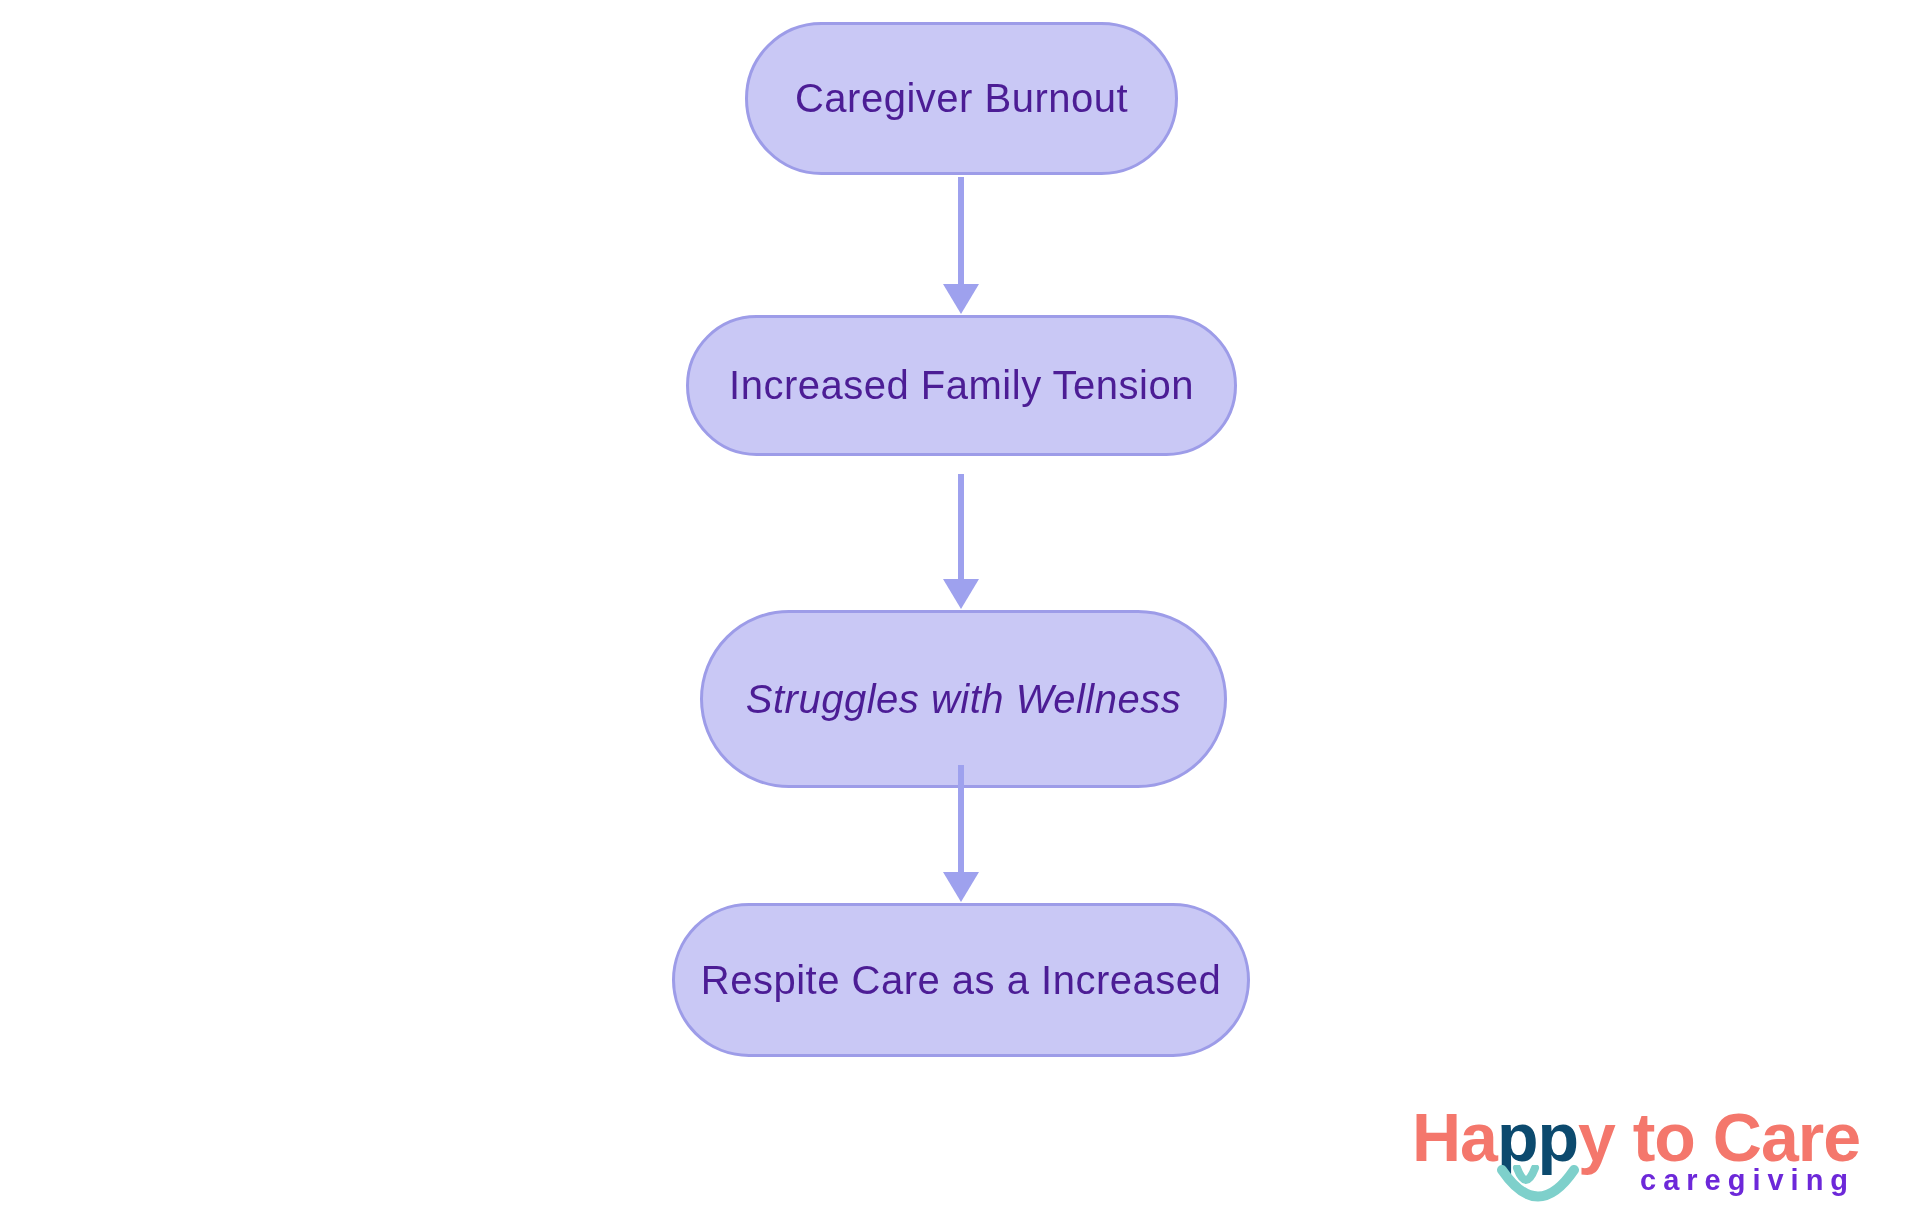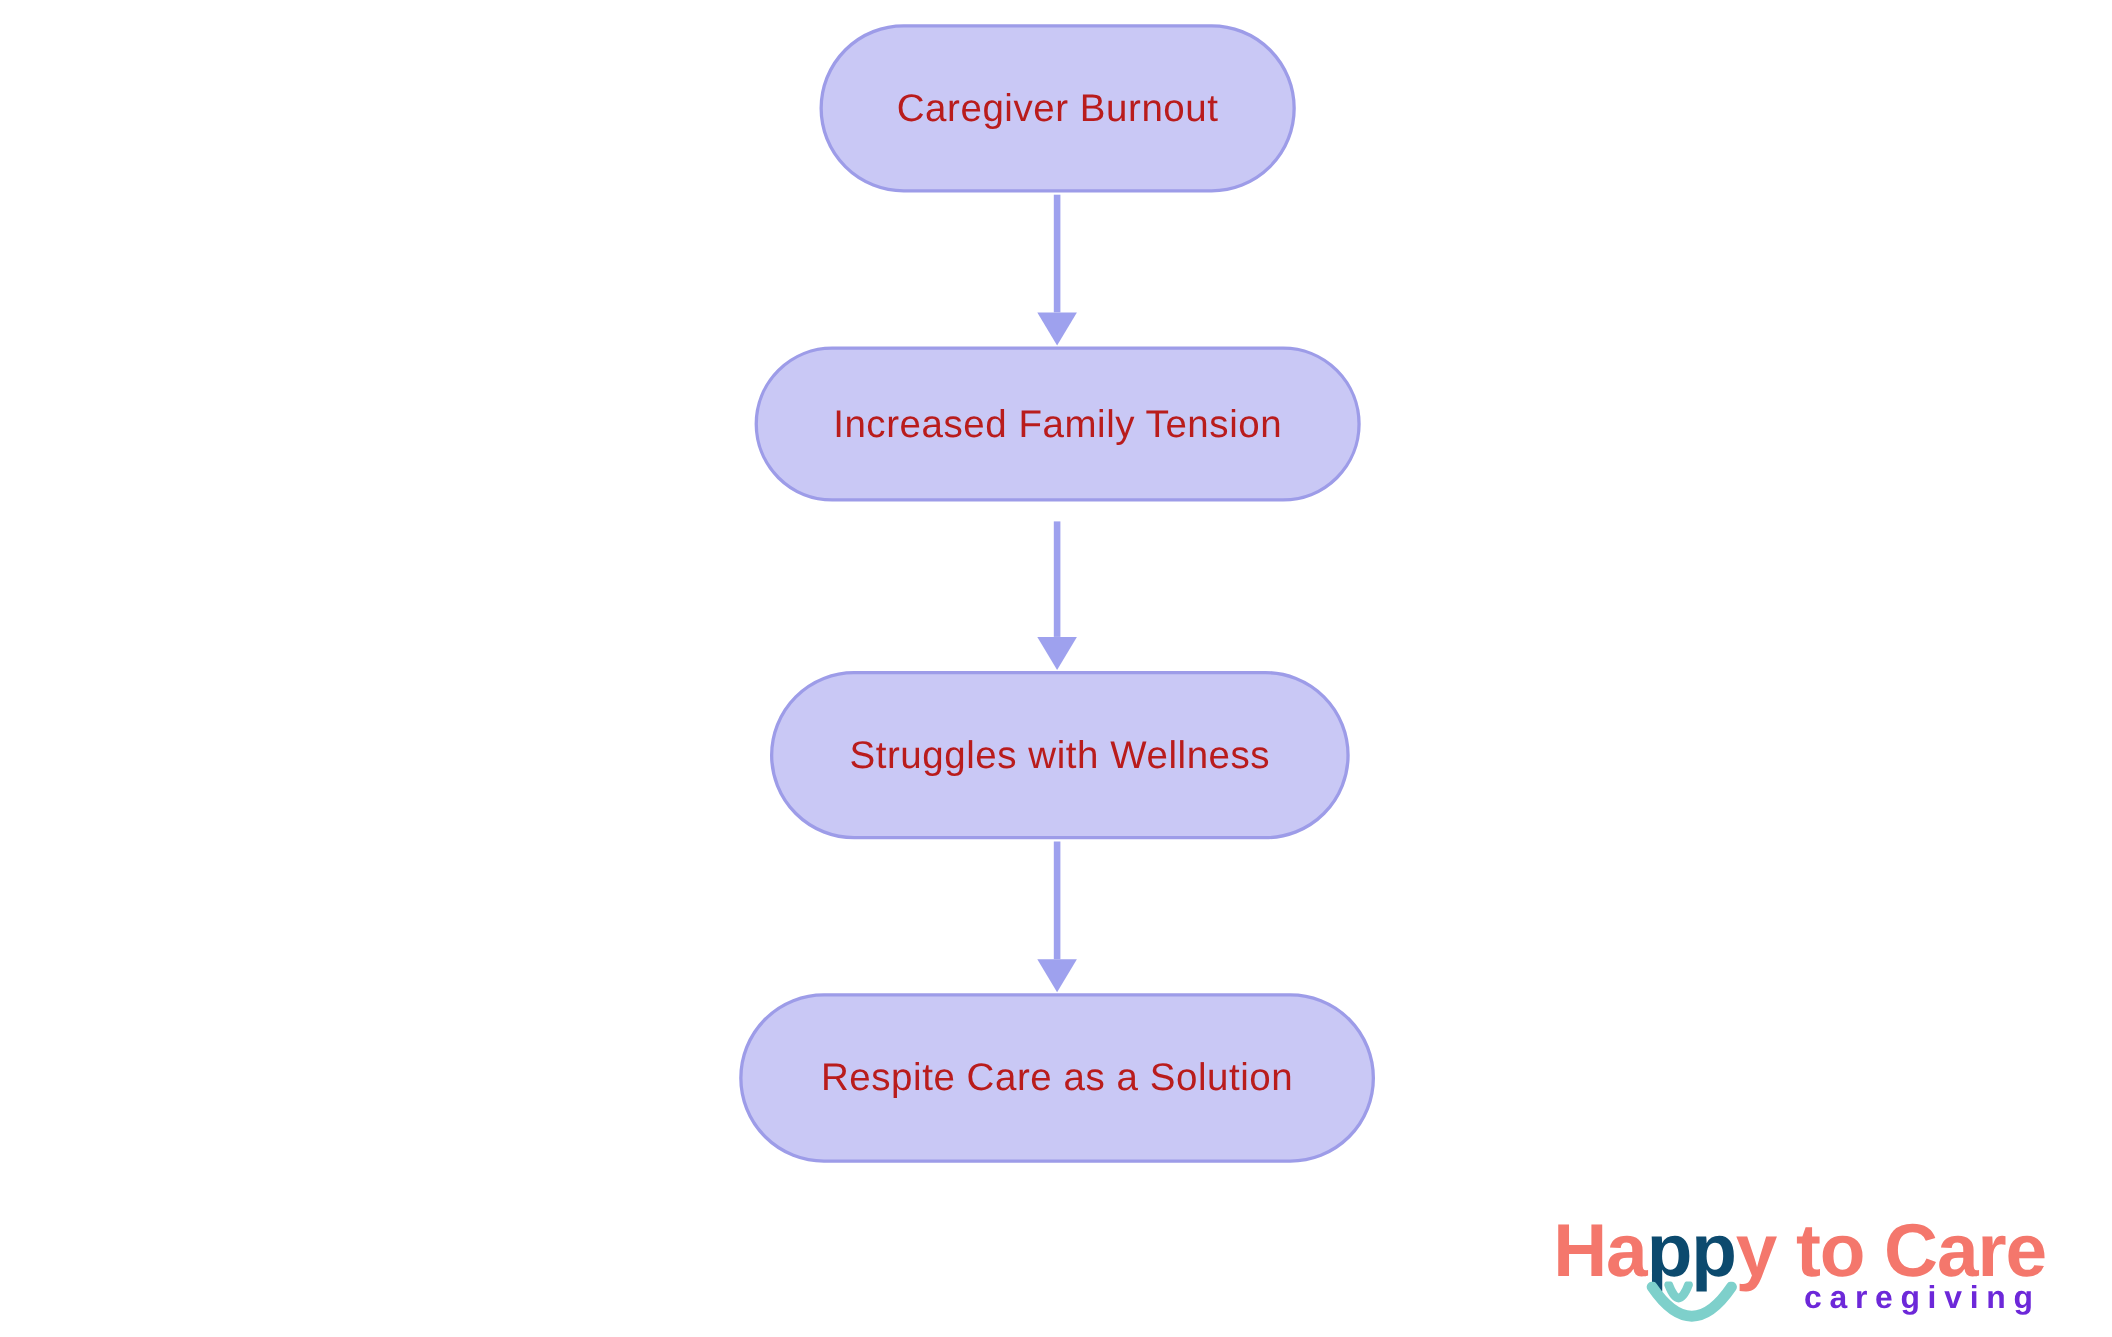--- a/index.html
+++ b/index.html
@@ -21,28 +21,28 @@
     position: absolute;
     box-sizing: border-box;
     background: #C9C8F5;
     border: 3px solid #9D9CE8;
     border-radius: 90px;
     display: flex;
     align-items: center;
     justify-content: center;
   }
   .node .label {
-    color: #b91c1c;
-    font-size: 35px;
+    color: #4c1d95;
+    font-size: 40px;
     letter-spacing: 0.5px;
     white-space: nowrap;
   }
   .n1 { left: 745px; top: 22px;  width: 433px; height: 153px; }
   .n2 { left: 686px; top: 315px; width: 551px; height: 141px; }
-  .n3 { left: 700px; top: 610px; width: 527px; height: 153px; }
+  .n3 { left: 700px; top: 610px; width: 527px; height: 178px; font-style: italic; }
   .n4 { left: 672px; top: 903px; width: 578px; height: 154px; }
 
   
   .arrow {
     position: absolute;
     width: 36px;
     display: flex;
     flex-direction: column;
     align-items: center;
   }
@@ -124,21 +124,21 @@
   <div class="node n3">
     <span class="label">Struggles with Wellness</span>
   </div>
 
   <div class="arrow a3">
     <span class="shaft"></span>
     <span class="head"></span>
   </div>
 
   <div class="node n4">
-    <span class="label">Respite Care as a Solution</span>
+    <span class="label">Respite Care as a Increased</span>
   </div>
 
   <footer class="logo">
     <div class="brand">
       <span class="coral">Ha</span><span class="teal">pp</span><span class="coral">y to Care</span>
     </div>
     <svg class="smile" width="84" height="40" viewBox="0 0 84 40" aria-hidden="true">
       <path d="M 6 5 Q 42 58 78 5" fill="none" stroke="#7ED0CB" stroke-width="10" stroke-linecap="round"></path>
       <path d="M 21 3 Q 30 27 39 3" fill="none" stroke="#7ED0CB" stroke-width="8" stroke-linecap="round"></path>
     </svg>

